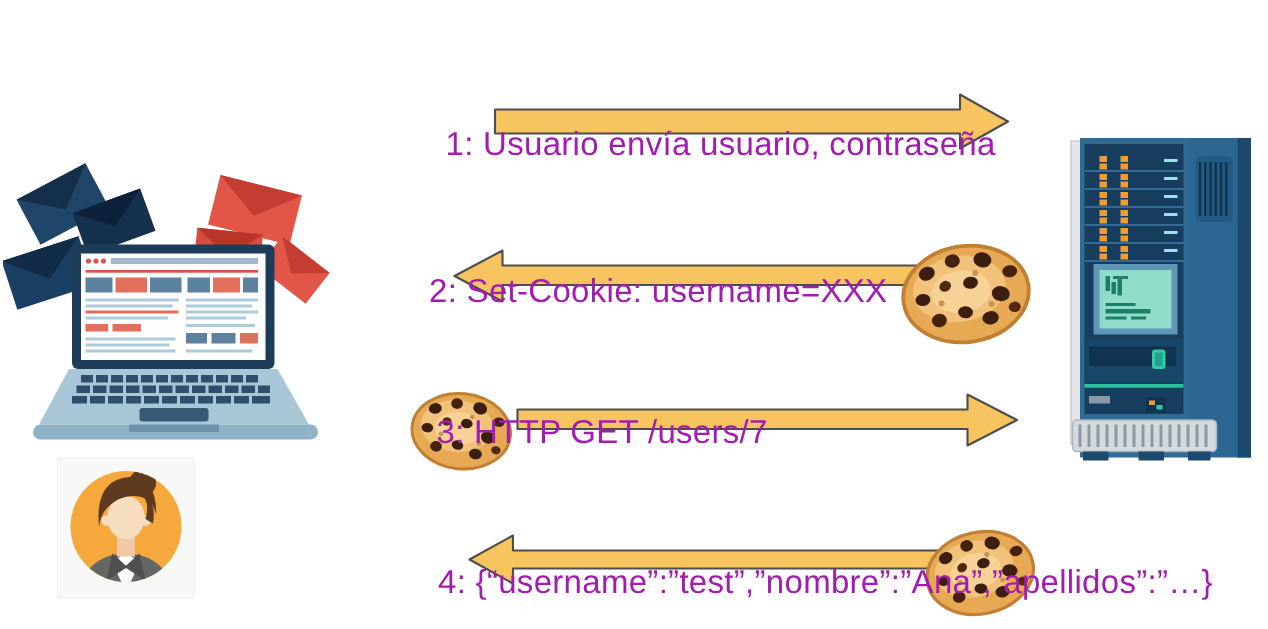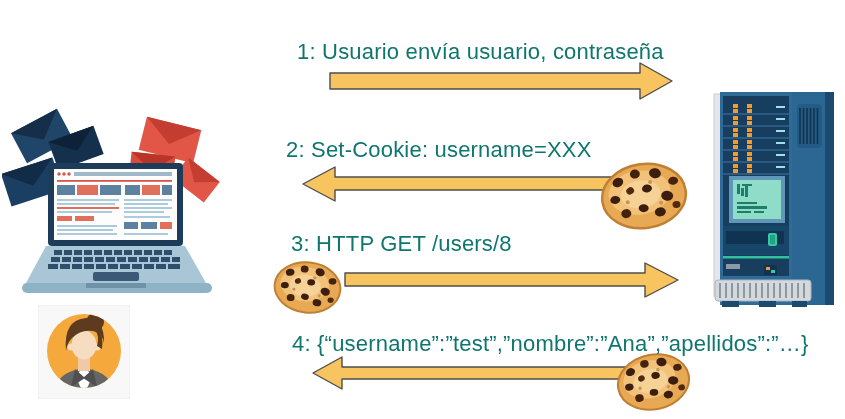--- a/index.html
+++ b/index.html
@@ -1,22 +1,22 @@
 <!DOCTYPE html>
 <html><head>
 <meta charset="utf-8">
 <style>
   html,body{margin:0;padding:0;background:#fff;}
   .stage{
     position:relative;width:845px;height:419px;background:#ffffff;
     overflow:hidden;font-family:"Liberation Sans",sans-serif;
   }
   .msg-label{
-    position:absolute;color:#0f766e;font-size:22px;line-height:1.1;
-    white-space:nowrap;letter-spacing:0.2px;
+    position:absolute;color:#a21caf;font-size:22px;line-height:1.1;
+    white-space:nowrap;letter-spacing:0.2px;margin-top:44px;
   }
   .abs{position:absolute;}
   svg{display:block;}
 </style>
 </head>
 <body>
 
 <div class="stage">
 
   <svg width="0" height="0" style="position:absolute" aria-hidden="true">
@@ -301,16 +301,16 @@
   </svg>
   <svg class="abs" style="left:273px;top:260px" width="69" height="55" viewBox="0 0 88 70">
     <use href="#cookie-shape" transform="rotate(6 44 35)"></use>
   </svg>
   <svg class="abs" style="left:616px;top:352px" width="75" height="60" viewBox="0 0 88 70">
     <use href="#cookie-shape" transform="rotate(-12 44 35)"></use>
   </svg>
 
   <div class="msg-label" style="left:297px;top:40px">1: Usuario envía usuario, contraseña</div>
   <div class="msg-label" style="left:286px;top:138px">2: Set-Cookie: username=XXX</div>
-  <div class="msg-label" style="left:291px;top:232px">3: HTTP GET /users/8</div>
+  <div class="msg-label" style="left:291px;top:232px">3: HTTP GET /users/7</div>
   <div class="msg-label" style="left:292px;top:332px">4: {“username”:”test”,”nombre”:”Ana”,”apellidos”:”…}</div>
 
 </div>
 
 </body></html>

